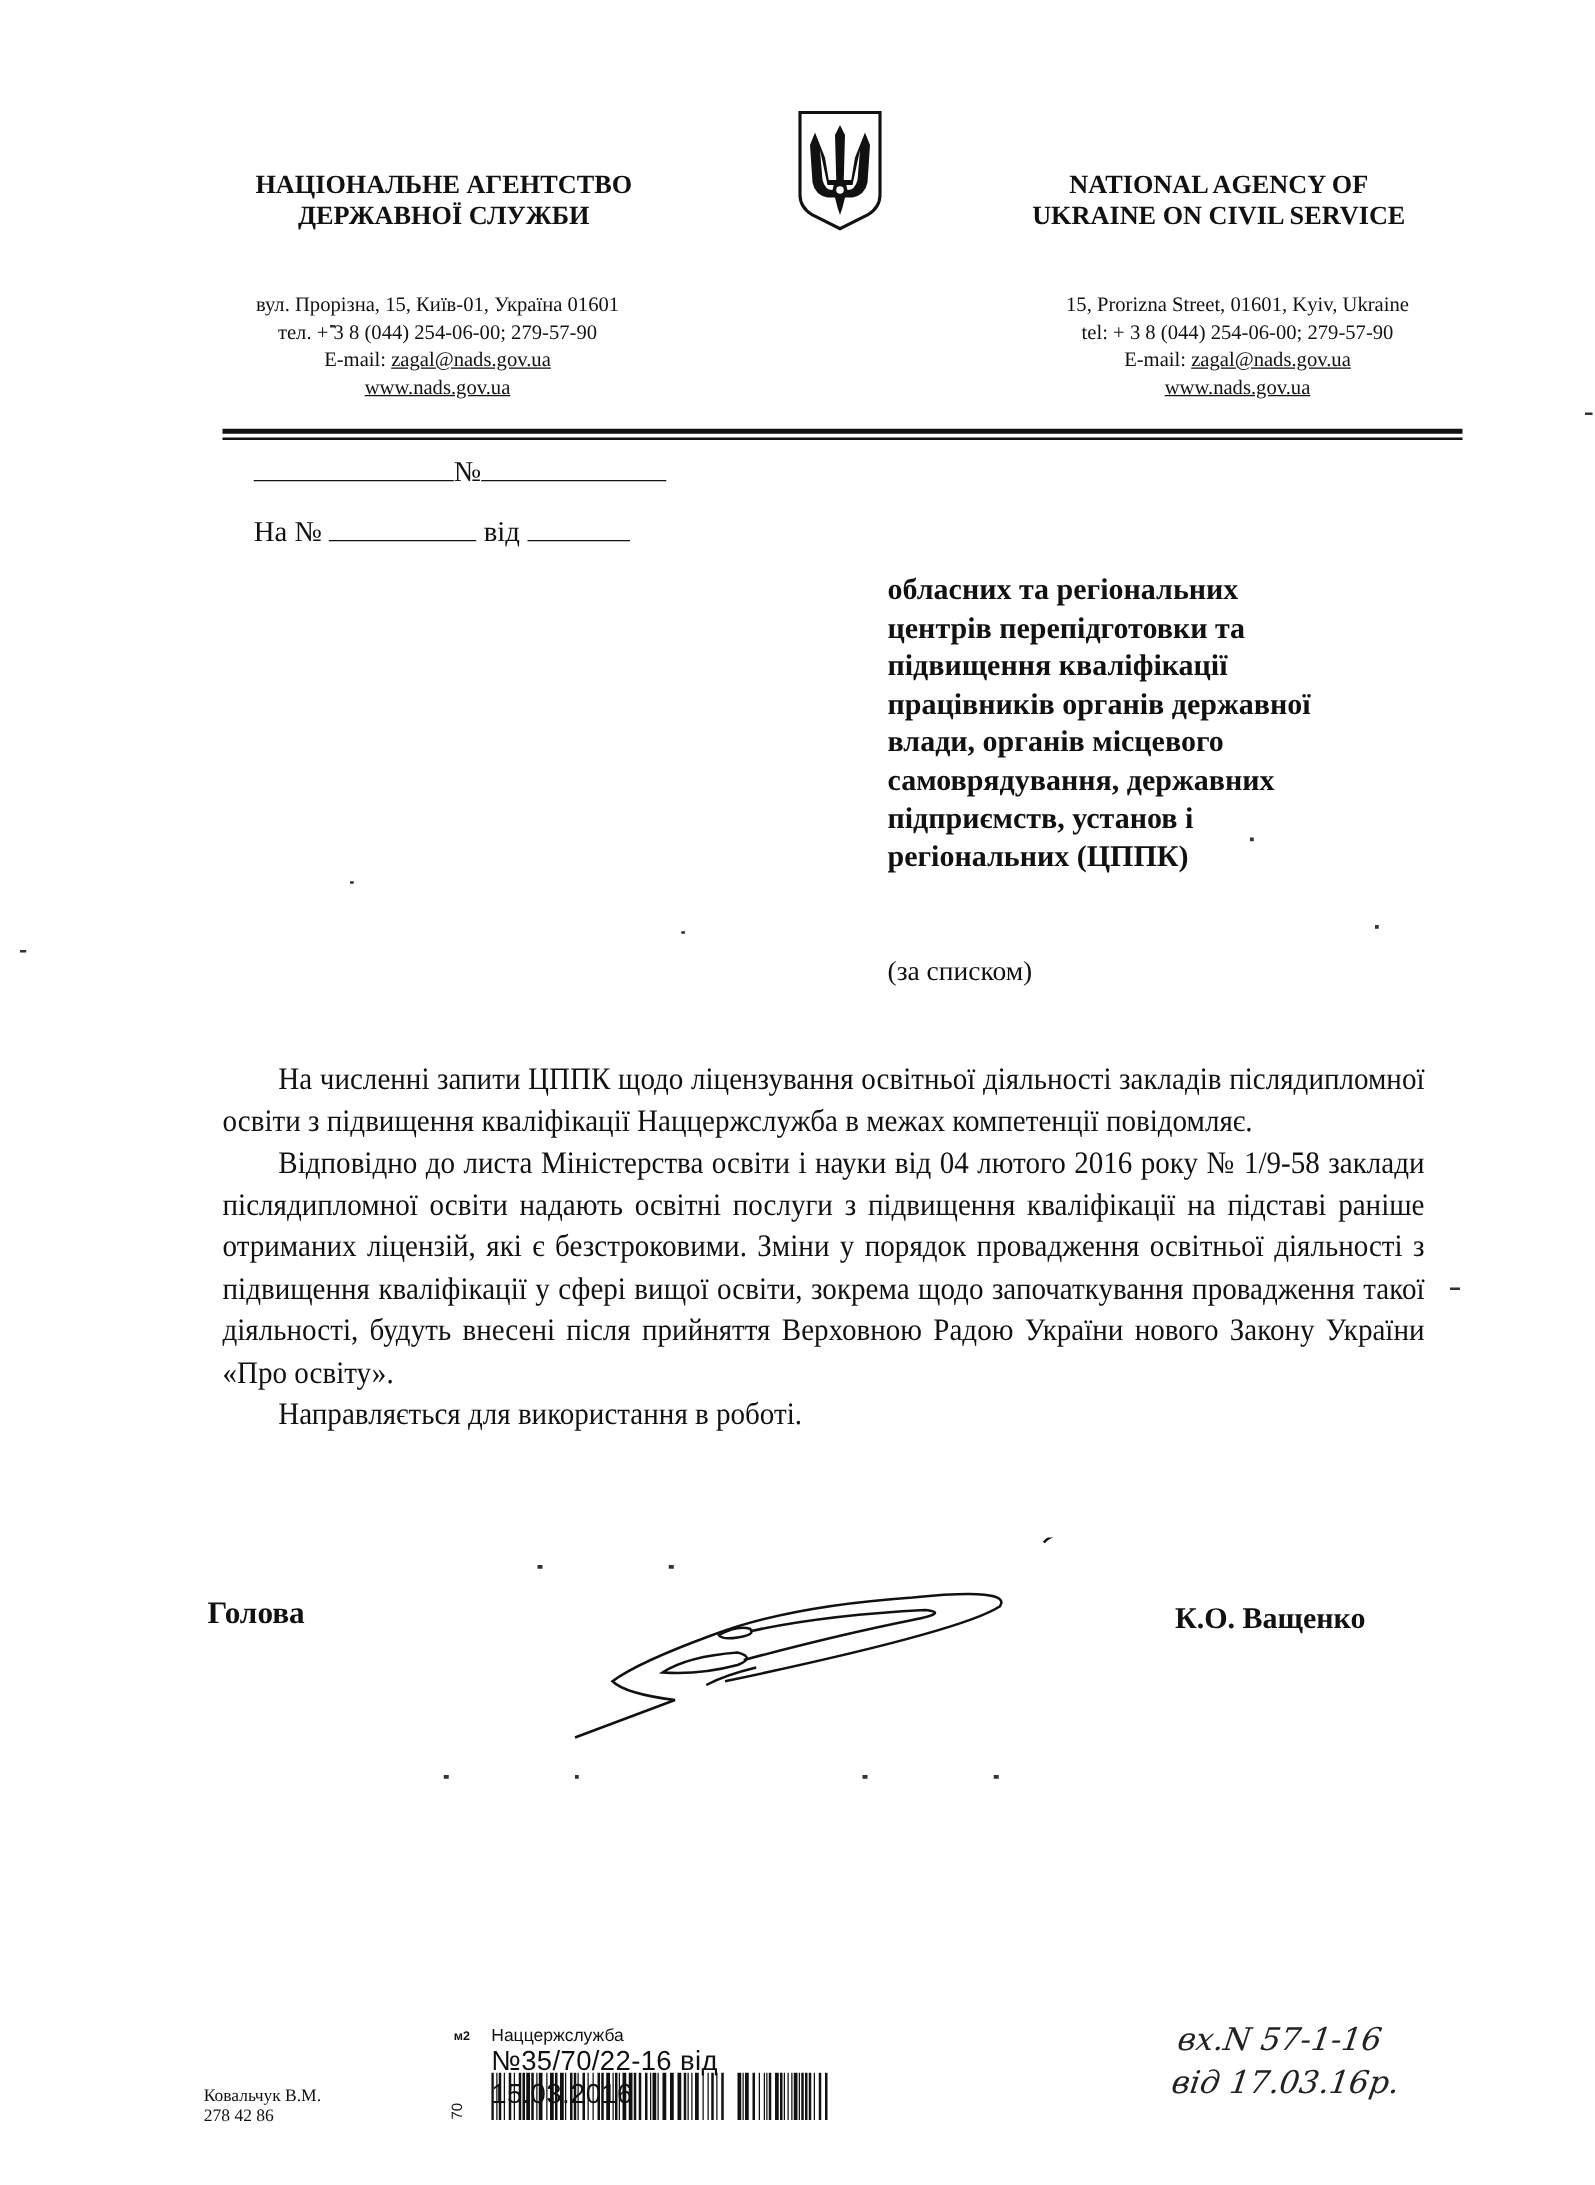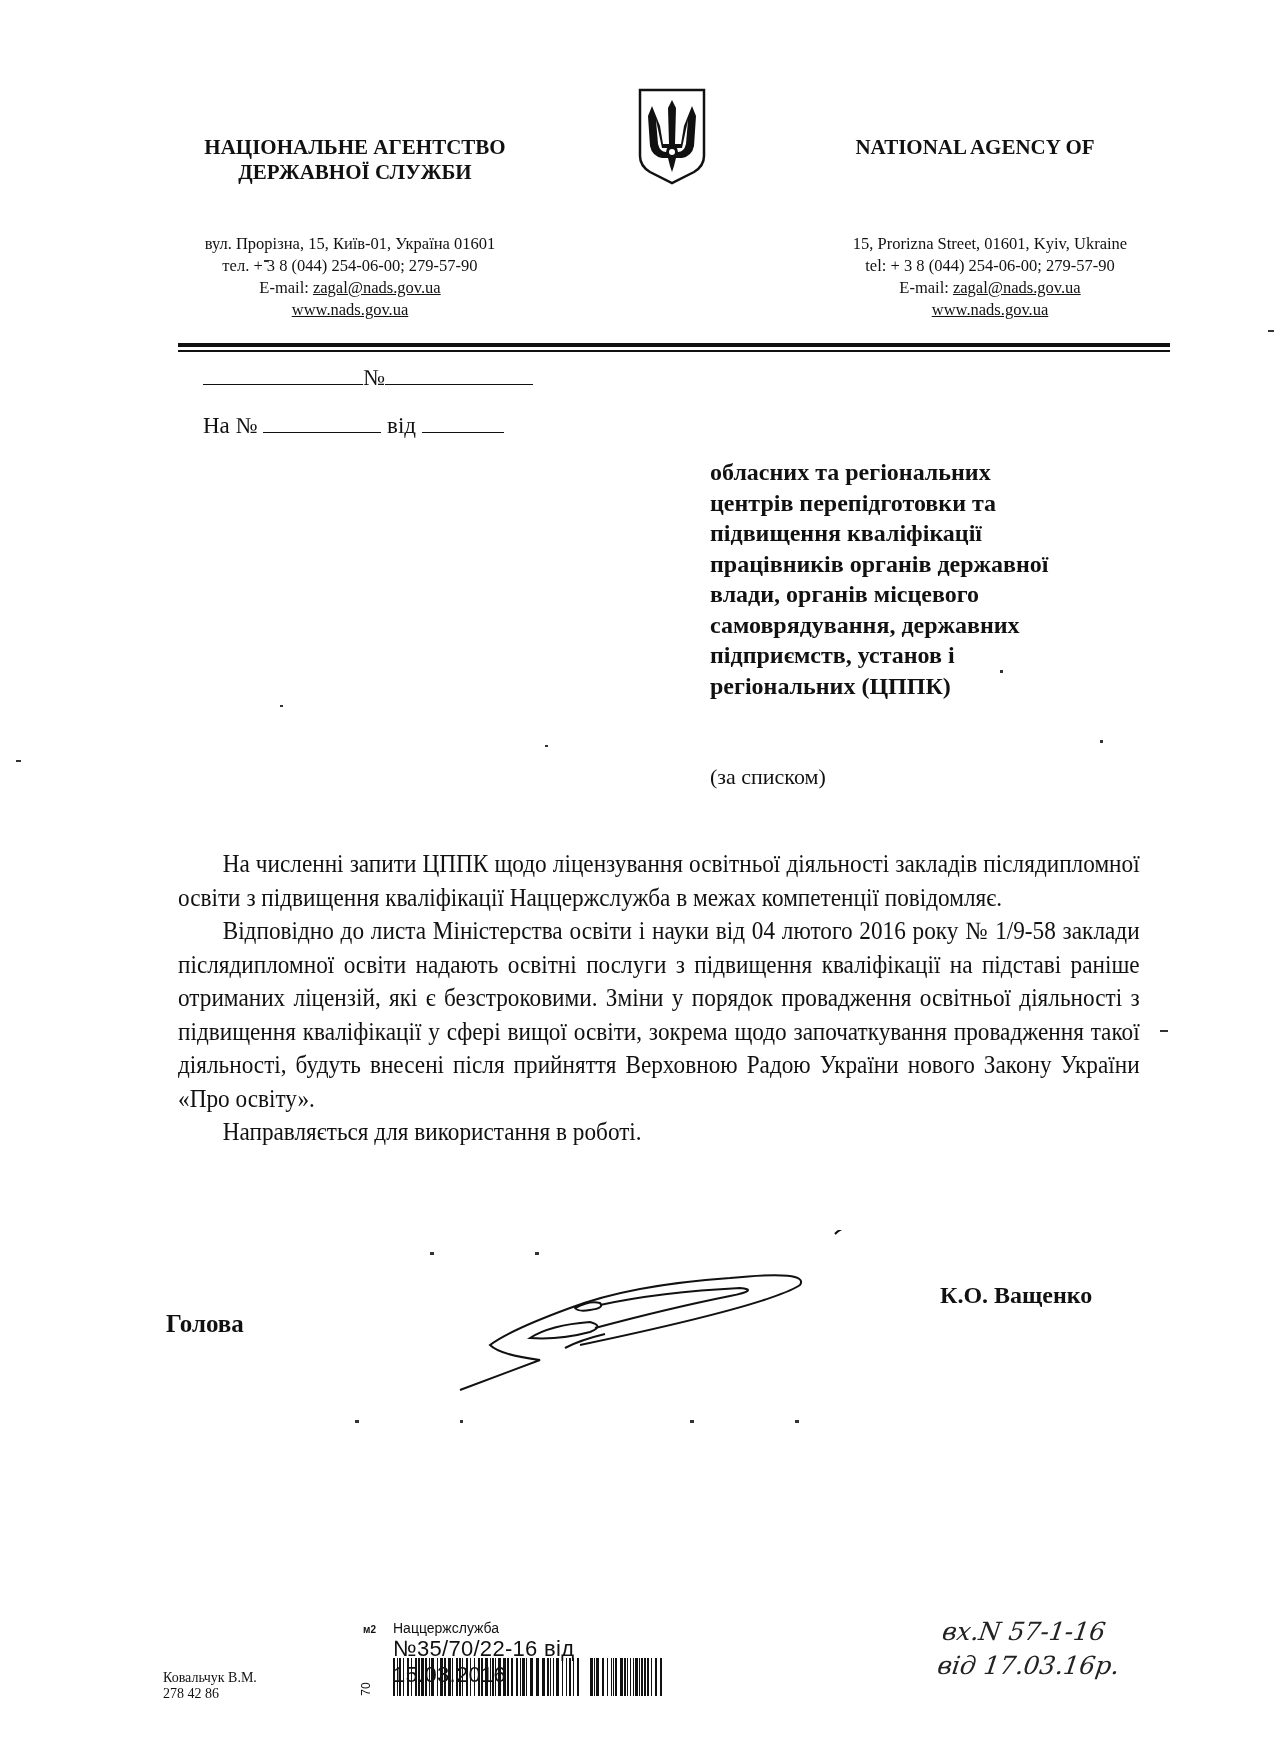--- a/index.html
+++ b/index.html
@@ -43,21 +43,21 @@
     .body-text {
       left: 178px; top: 847px; width: 962px;
       font-family: "Liberation Serif", serif;
       font-size: 25px; line-height: 33.5px; text-align: justify;
       transform: scaleX(0.93); transform-origin: left top;
       width: 1034px;
     }
     .body-text p { margin: 0; text-indent: 48px; }
 
     
-    .sig-title { left: 166px; top: 1277px; font-size: 25px; font-weight: bold; margin-top: 33px; }
+    .sig-title { left: 166px; top: 1277px; font-size: 25px; font-weight: bold; }
     .sig-name  { left: 940px; top: 1282px; font-size: 24px; font-weight: bold; }
     .signature { left: 430px; top: 1230px; width: 440px; height: 180px; }
 
     
     .executor { left: 163px; top: 1670px; font-size: 14px; line-height: 16px; font-family: "Liberation Serif", serif; }
     .reg-stamp { left: 363px; top: 1622px; width: 320px; height: 80px; font-family: "Liberation Sans", sans-serif; }
     .stamp-prefix { position: absolute; left: 0; top: 2px; font-size: 10px; font-weight: bold; }
     .stamp-org { position: absolute; left: 30px; top: -2px; font-size: 14px; }
     .stamp-num { position: absolute; left: 30px; top: 14px; font-size: 22px; letter-spacing: 0.3px; }
     .stamp-side { position: absolute; left: -4px; top: 60px; font-size: 12px; transform: rotate(-90deg); }
@@ -80,20 +80,21 @@
 
 <svg class="abs emblem" viewBox="0 0 72 100">
   <path d="M4 4 H68 V70 Q68 80 58 86 L36 97 L14 86 Q4 80 4 70 Z" fill="#fff" stroke="#111" stroke-width="2.5"></path>
   <path d="M36 14 L40 22 L39 58 L45 58 L48 40 L52 30 L56 20 L60 30 L58 60 Q56 70 46 72 L40 72 L38 80 L36 86 L34 80 L32 72 L26 72 Q16 70 14 60 L12 30 L16 20 L20 30 L24 40 L27 58 L33 58 L32 22 Z" fill="#111"></path>
   <path d="M20 34 L22 58 Q24 66 30 66 L31 62 L26 62 Z M52 34 L50 58 Q48 66 42 66 L41 62 L46 62 Z" fill="#fff"></path>
   <circle cx="36" cy="66" r="3" fill="#fff"></circle>
 </svg>
 
 <div class="abs org-en">
   <div>NATIONAL AGENCY OF</div>
+  <div>UKRAINE ON CIVIL SERVICE</div>
 </div>
 
 <div class="abs contacts contacts-ua">
   <div>вул. Прорізна, 15, Київ-01, Україна 01601</div>
   <div>тел. + 3 8 (044) 254-06-00; 279-57-90</div>
   <div><span>E-mail: </span><span class="u">zagal@nads.gov.ua</span></div>
   <div><span class="u">www.nads.gov.ua</span></div>
 </div>
 
 <div class="abs contacts contacts-en">

